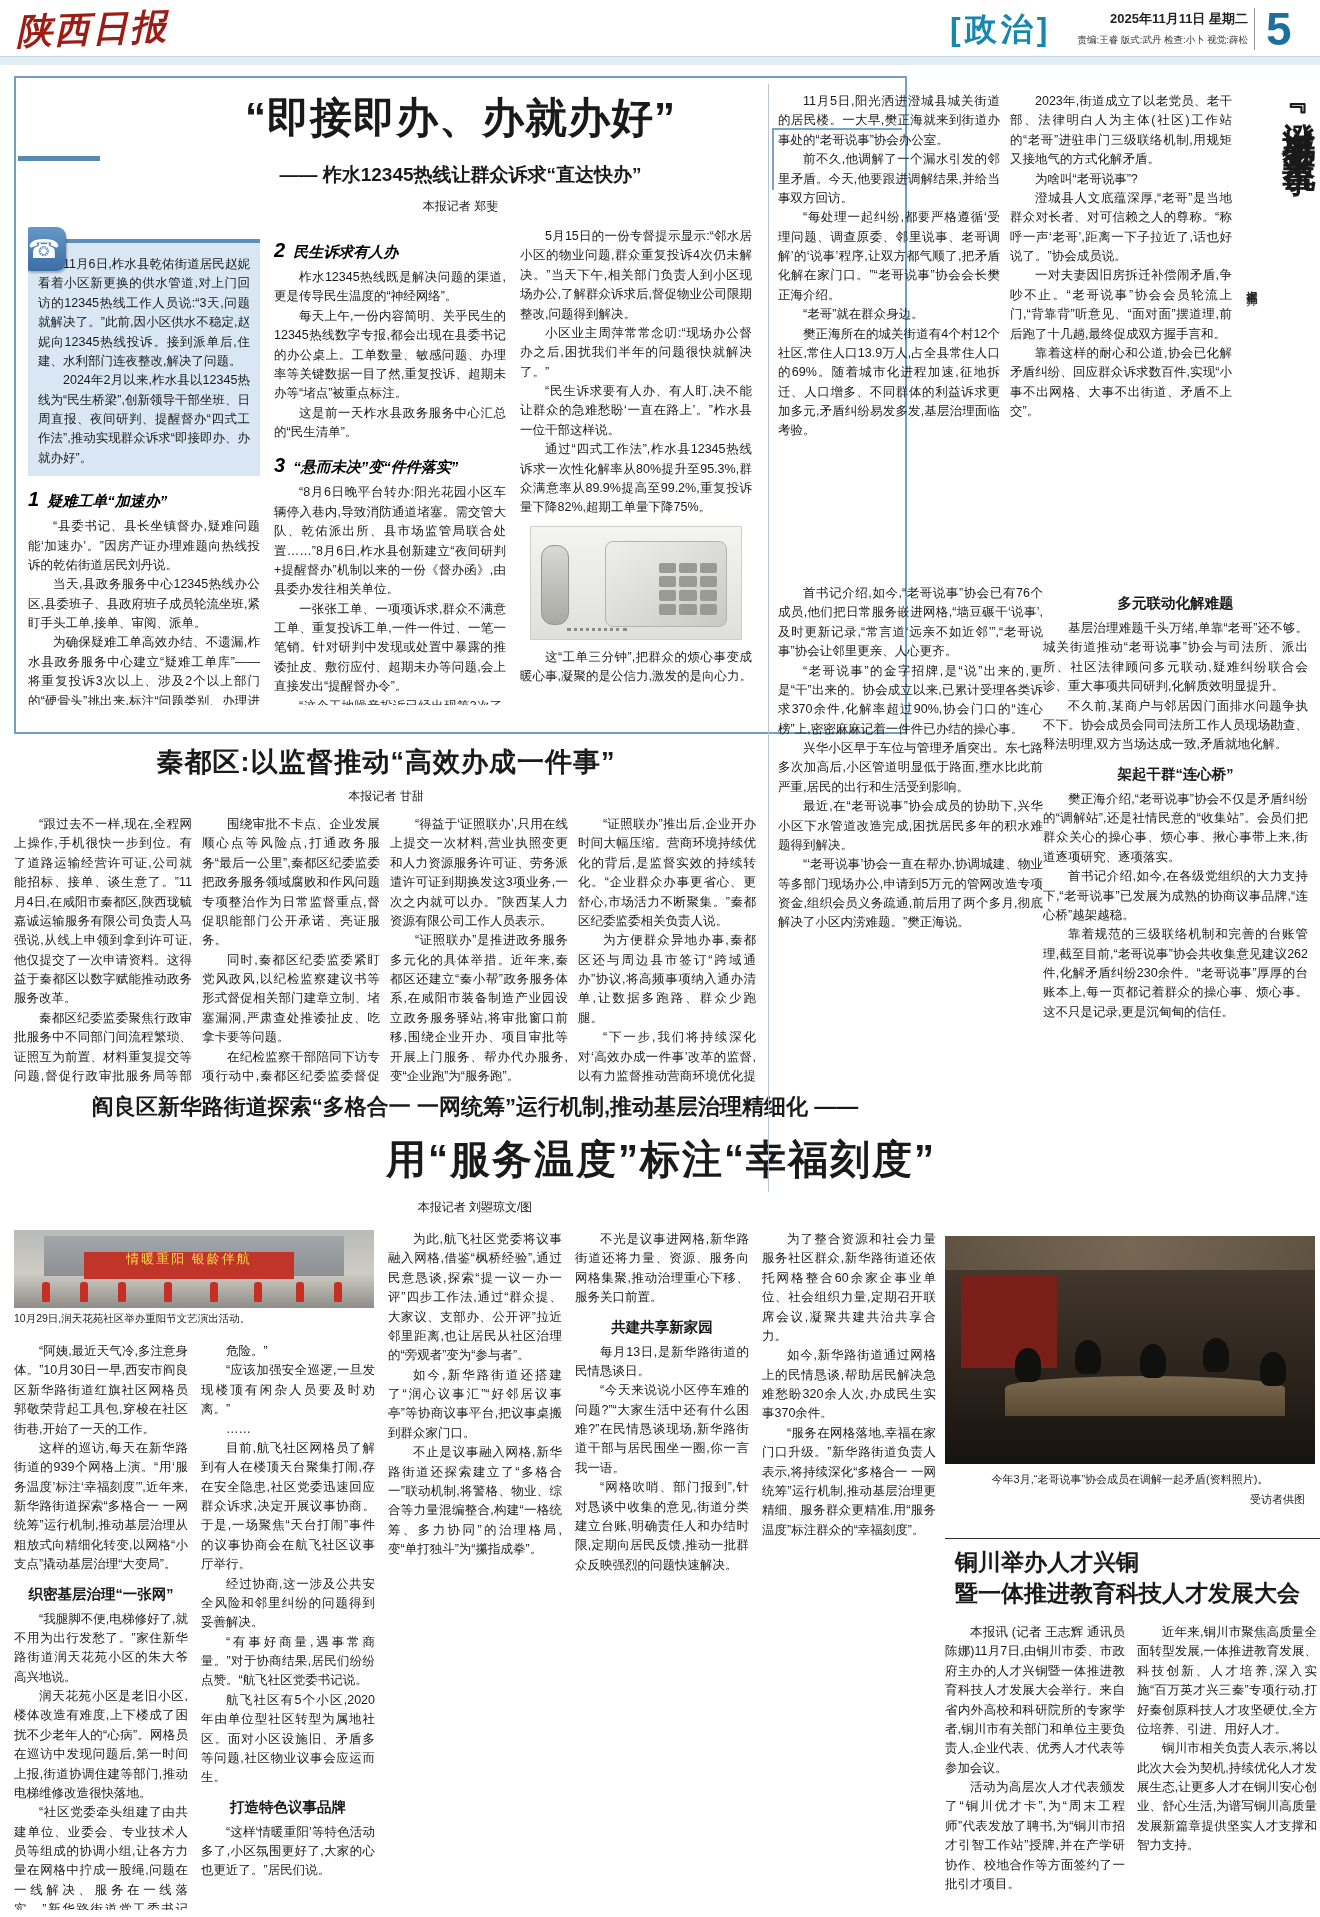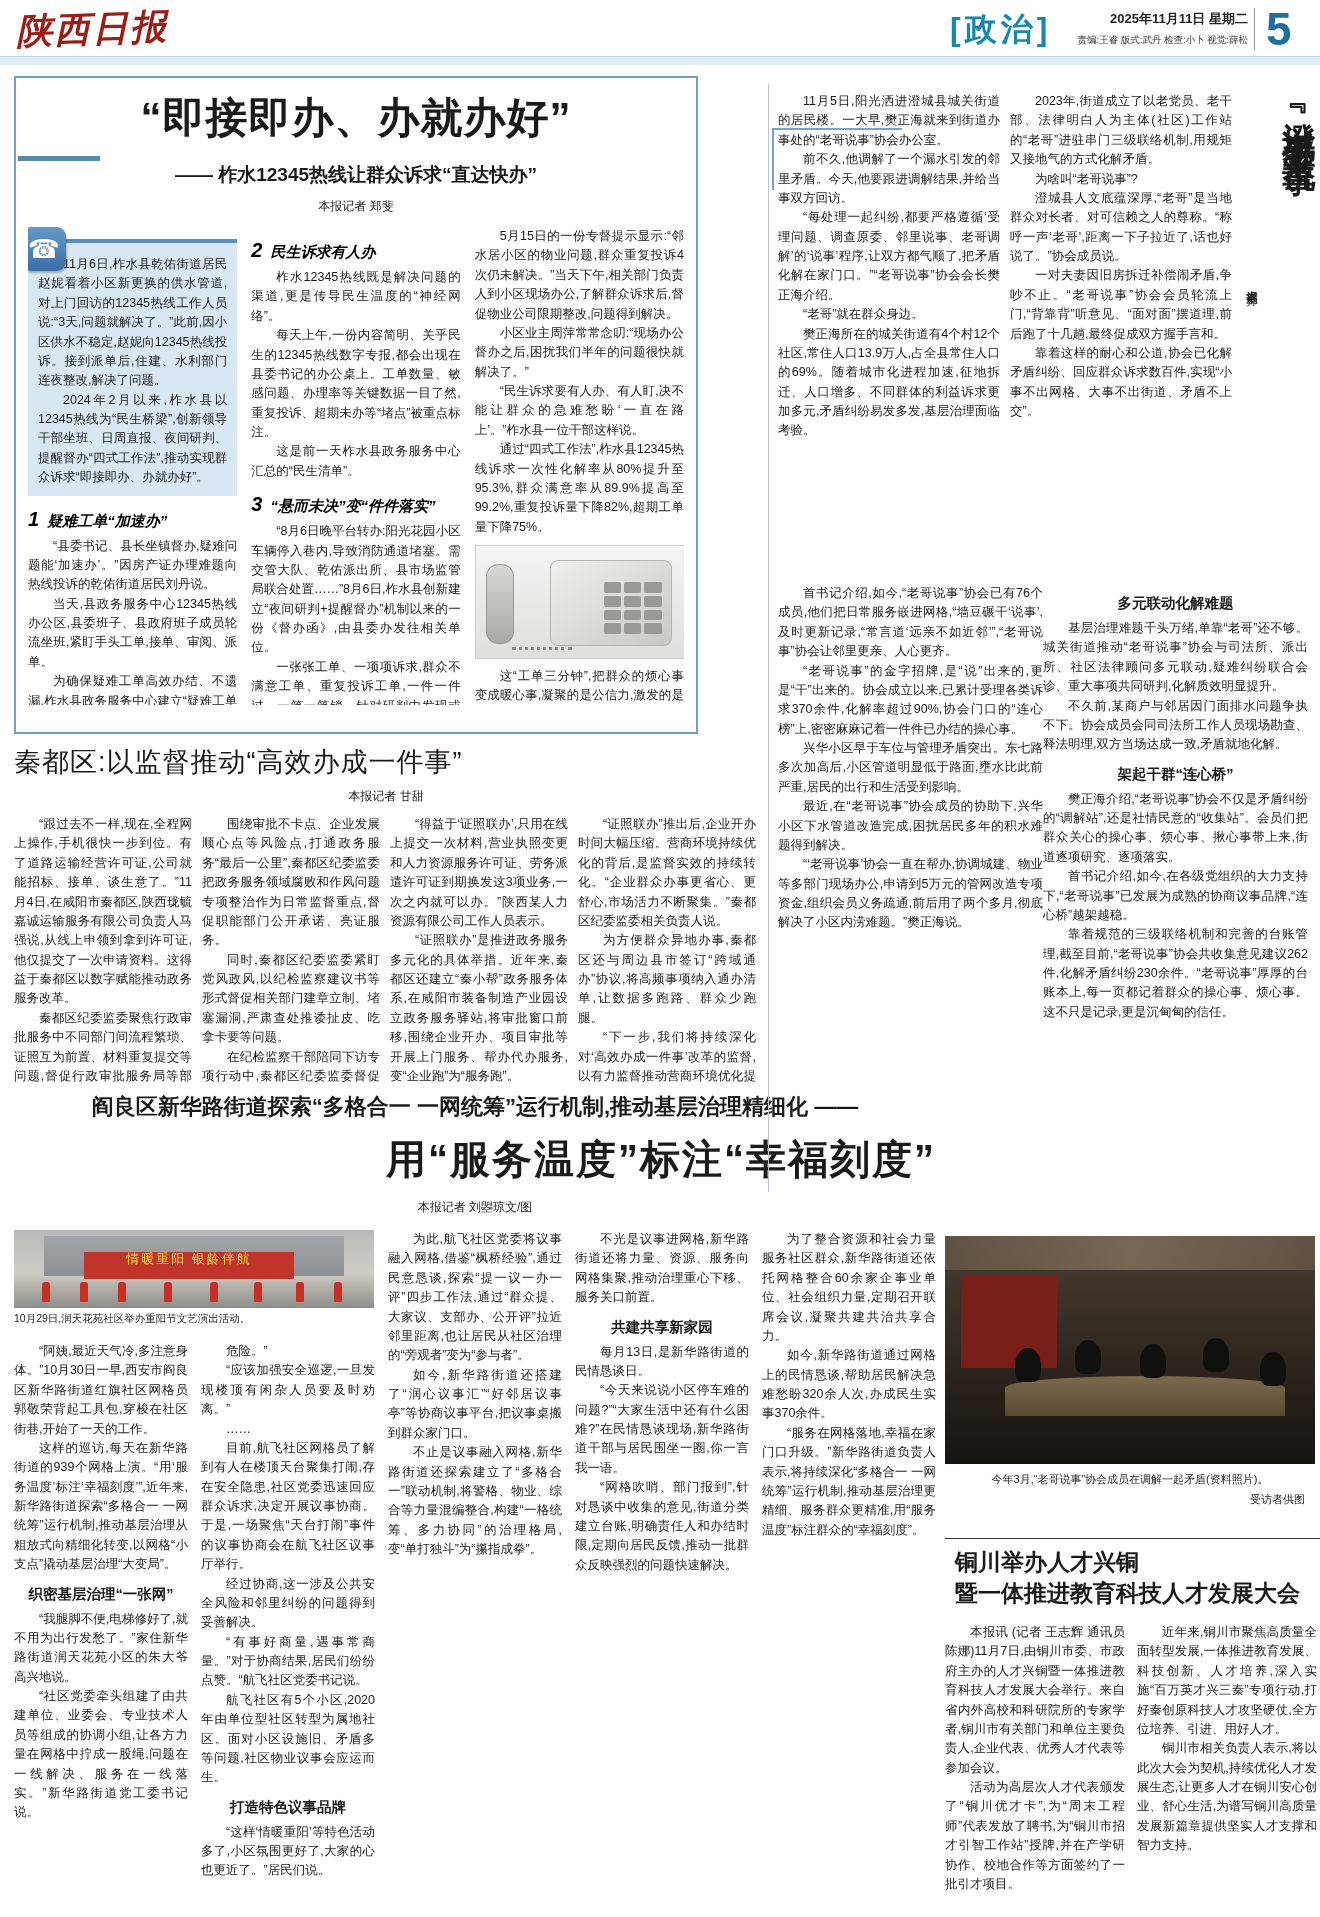--- a/index.html
+++ b/index.html
@@ -10,21 +10,21 @@
             font-family:"DejaVu Serif","Liberation Serif",serif;font-style:italic;font-weight:bold;
             font-size:36px;color:#9b1d15;transform:rotate(-2deg);letter-spacing:2px;}
   #section-label{position:absolute;left:950px;top:8px;font-size:32px;font-weight:bold;color:#1787ad;letter-spacing:4px;}
   #date-block{position:absolute;left:1058px;top:10px;width:190px;text-align:right;}
   #date-line{font-size:13px;font-weight:bold;color:#222;}
   #staff-line{font-size:9.5px;color:#333;margin-top:6px;}
   #pageno-divider{position:absolute;left:1254px;top:8px;width:1px;height:42px;background:#999;}
   #page-number{position:absolute;left:1266px;top:2px;font-size:46px;font-weight:bold;color:#1f6f9c;}
   #header-rule{position:absolute;left:0;top:56px;width:1320px;height:8px;background:#e2edf5;border-top:1px solid #c3d4e2;}
   
-  #art1{position:absolute;left:14px;top:76px;width:684px;height:658px;border:2px solid #739fc4;box-sizing:border-box;padding:8px 12px;overflow:hidden;}
+  #art1{position:absolute;left:14px;top:76px;width:893px;height:658px;border:2px solid #739fc4;box-sizing:border-box;padding:8px 12px;overflow:hidden;}
   .a1-headline{text-align:center;font-size:42px;font-weight:bold;letter-spacing:1px;margin-top:4px;position:relative;}
   .a1-dash{position:absolute;left:2px;top:78px;width:82px;height:5px;background:#5b89ad;}
   .a1-subhead{text-align:center;font-size:19px;font-weight:bold;margin-top:16px;}
   .a1-byline{text-align:center;font-size:12px;margin-top:10px;color:#222;}
   .a1-cols{display:flex;gap:14px;margin-top:12px;height:478px;}
   .a1-col{width:232px;overflow:hidden;}
   .lead-box{position:relative;background:#d9e7f4;border-top:4px solid #5e8fba;padding:12px 10px 8px 10px;margin-top:12px;}
   .phone-badge{position:absolute;left:-6px;top:-16px;width:44px;height:44px;border-radius:9px;
                background:linear-gradient(#6598c8,#3c6ea6);color:#fff;font-size:26px;line-height:44px;text-align:center;
                box-shadow:1px 2px 2px rgba(0,0,0,.25);}
@@ -32,21 +32,21 @@
   .sec-head{margin:12px 0 6px 0;color:#000000;font-style:italic;font-weight:bold;font-size:15px;text-indent:0;}
   .sec-no{font-size:20px;margin-right:8px;}
   .phone-photo{position:relative;width:210px;height:112px;margin:8px auto;background:linear-gradient(#f4f4f2,#dfdfdb);border:1px solid #cfcfc9;}
   .ph-body{position:absolute;right:14px;top:14px;width:120px;height:84px;background:linear-gradient(145deg,#efefec,#c9c9c4);border-radius:8px;border:1px solid #b5b5b0;}
   .ph-keys{position:absolute;right:24px;top:36px;width:58px;height:52px;display:grid;grid-template-columns:repeat(3,1fr);gap:3px;}
   .ph-keys i{background:#9a9a95;border-radius:2px;}
   .ph-handset{position:absolute;left:10px;top:18px;width:26px;height:78px;background:linear-gradient(#d8d8d4,#a9a9a4);border-radius:12px;border:1px solid #96968f;}
   .ph-cord{position:absolute;left:36px;bottom:8px;width:60px;height:14px;border-bottom:3px dotted #8a8a85;}
   
   #art2{position:absolute;left:14px;top:744px;width:744px;height:340px;overflow:hidden;}
-  .a2-headline{font-size:27px;font-weight:normal;letter-spacing:1px;}
+  .a2-headline{text-align:center;font-size:27px;font-weight:bold;letter-spacing:1px;}
   .a2-byline{text-align:center;font-size:12px;margin:8px 0 10px 0;}
   .a2-cols{display:flex;gap:10px;height:270px;}
   .a2-col{width:178px;overflow:hidden;}
   
   #art3{position:absolute;left:14px;top:1092px;width:922px;height:818px;overflow:hidden;}
   .a3-kicker{text-align:center;font-size:22px;font-weight:bold;}
   .a3-headline{text-align:right;font-size:40px;font-weight:bold;letter-spacing:2px;margin-top:10px;}
   .a3-byline{text-align:center;font-size:12px;margin-top:12px;}
   .a3-content{position:relative;margin-top:14px;height:700px;display:flex;gap:13px;}
   .a3-col{width:174px;overflow:hidden;}
@@ -214,20 +214,21 @@
       </div>
       <div class="a3-caption">10月29日,润天花苑社区举办重阳节文艺演出活动。</div>
       <div class="a3-col pad-photo">
         <div>
             <p>“阿姨,最近天气冷,多注意身体。”10月30日一早,西安市阎良区新华路街道红旗社区网格员郭敬荣背起工具包,穿梭在社区街巷,开始了一天的工作。</p>
             <p>这样的巡访,每天在新华路街道的939个网格上演。“用‘服务温度’标注‘幸福刻度’”,近年来,新华路街道探索“多格合一  一网统筹”运行机制,推动基层治理从粗放式向精细化转变,以网格“小支点”撬动基层治理“大变局”。</p>
           </div>
         <div class="sub-head">织密基层治理“一张网”</div>
         <div>
             <p>“我腿脚不便,电梯修好了,就不用为出行发愁了。”家住新华路街道润天花苑小区的朱大爷高兴地说。</p>
+            <p>润天花苑小区是老旧小区,楼体改造有难度,上下楼成了困扰不少老年人的“心病”。网格员在巡访中发现问题后,第一时间上报,街道协调住建等部门,推动电梯维修改造很快落地。</p>
             <p>“社区党委牵头组建了由共建单位、业委会、专业技术人员等组成的协调小组,让各方力量在网格中拧成一股绳,问题在一线解决、服务在一线落实。”新华路街道党工委书记说。</p>
           </div>
       </div>
       <div class="a3-col pad-photo">
         <div>
             <p>危险。”</p>
             <p>“应该加强安全巡逻,一旦发现楼顶有闲杂人员要及时劝离。”</p>
             <p>……</p>
             <p>目前,航飞社区网格员了解到有人在楼顶天台聚集打闹,存在安全隐患,社区党委迅速回应群众诉求,决定开展议事协商。于是,一场聚焦“天台打闹”事件的议事协商会在航飞社区议事厅举行。</p>
             <p>经过协商,这一涉及公共安全风险和邻里纠纷的问题得到妥善解决。</p>

